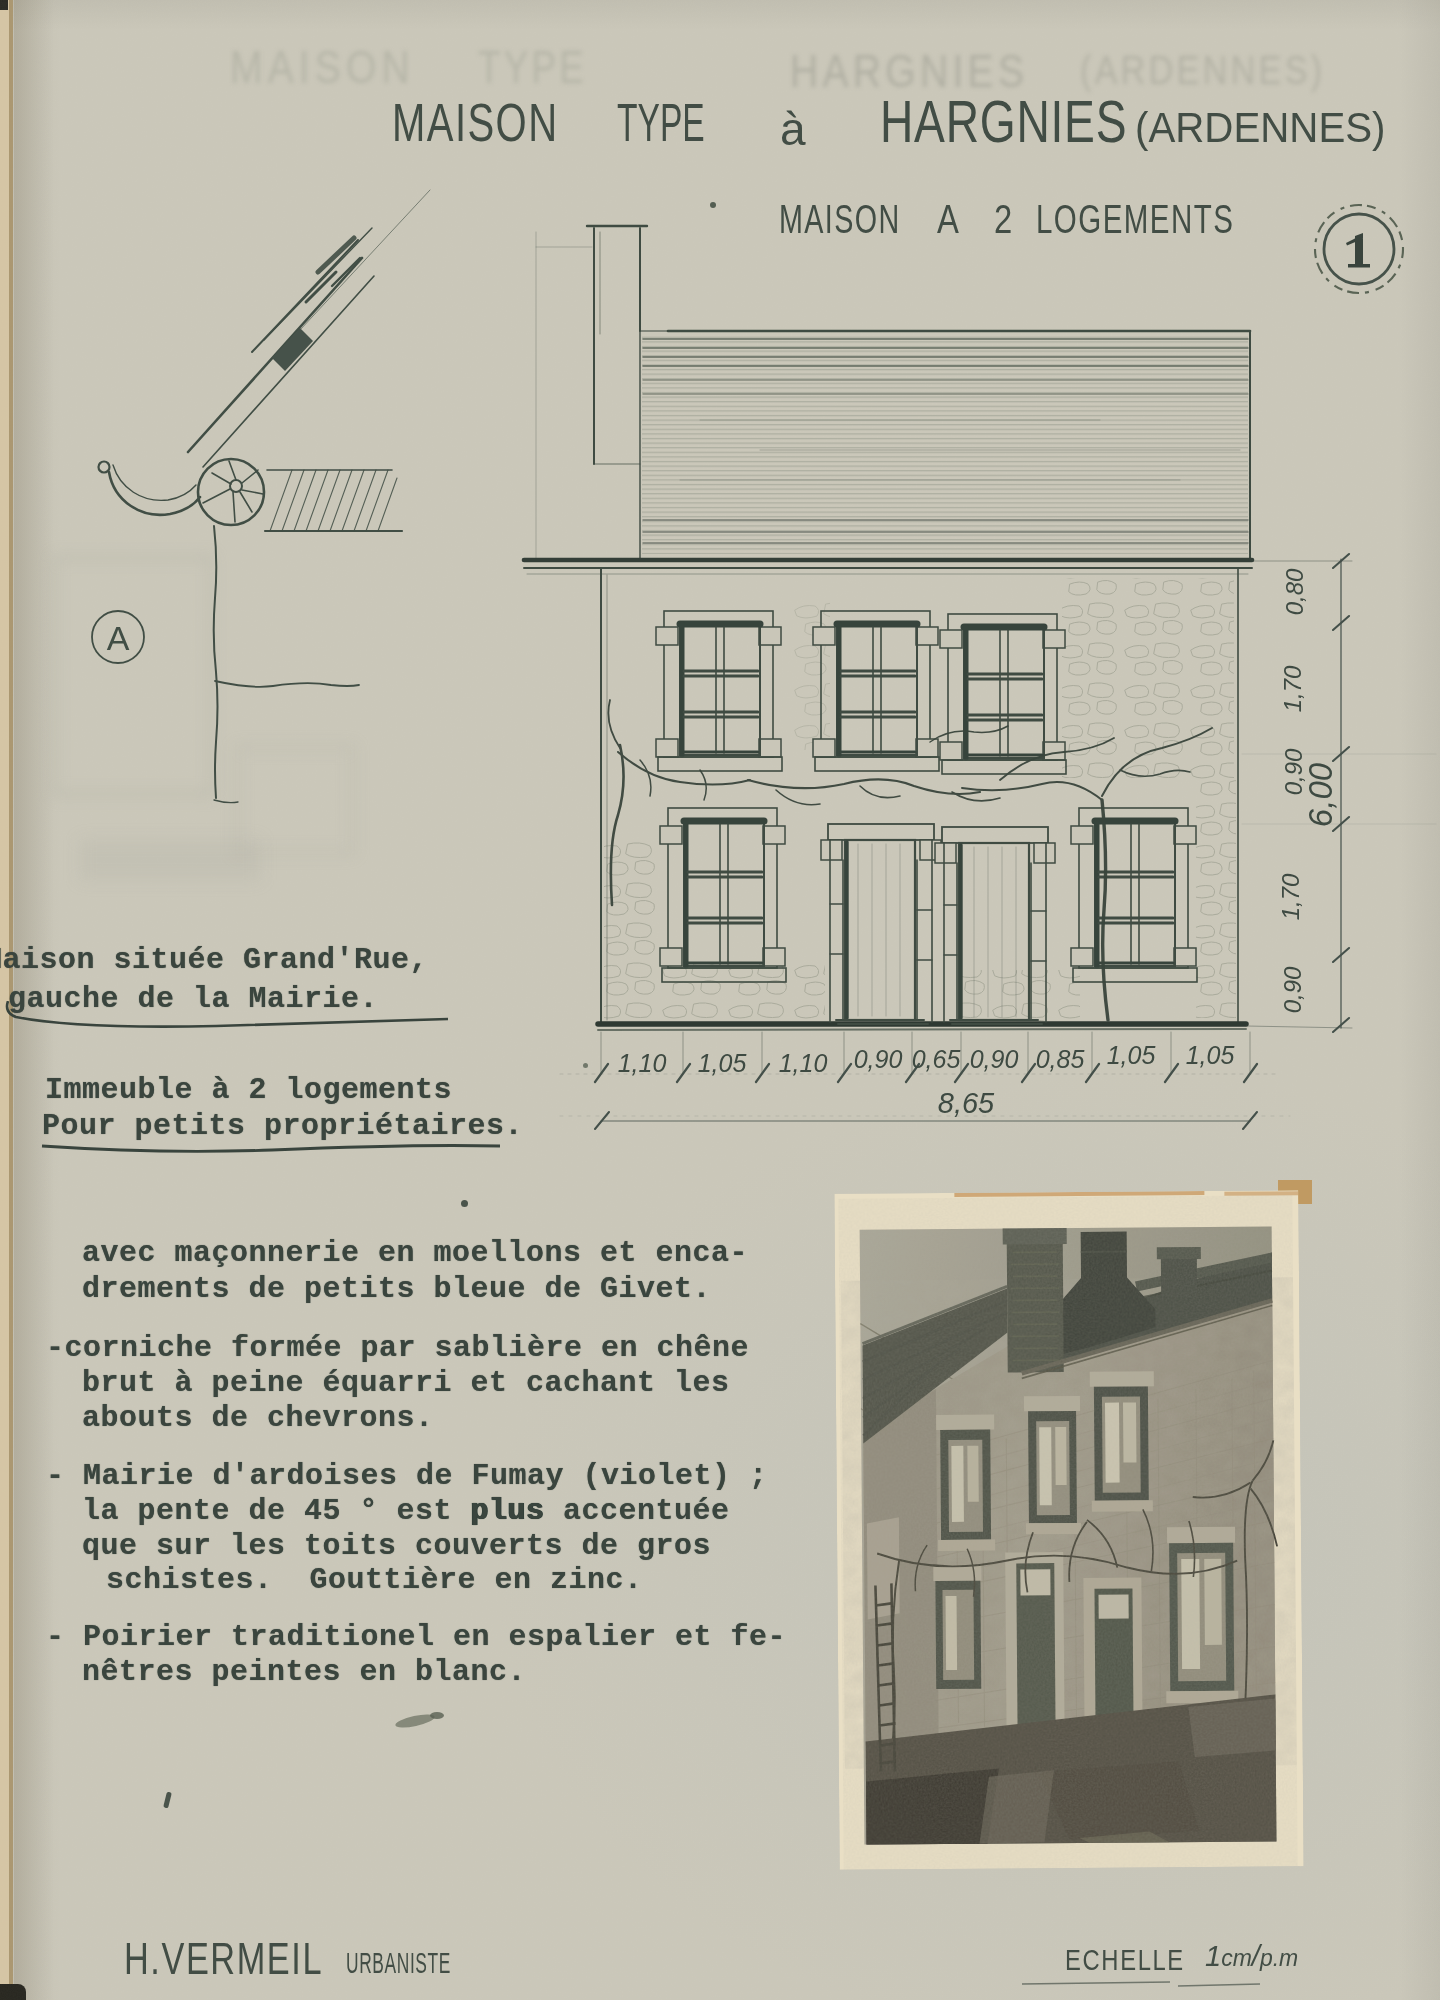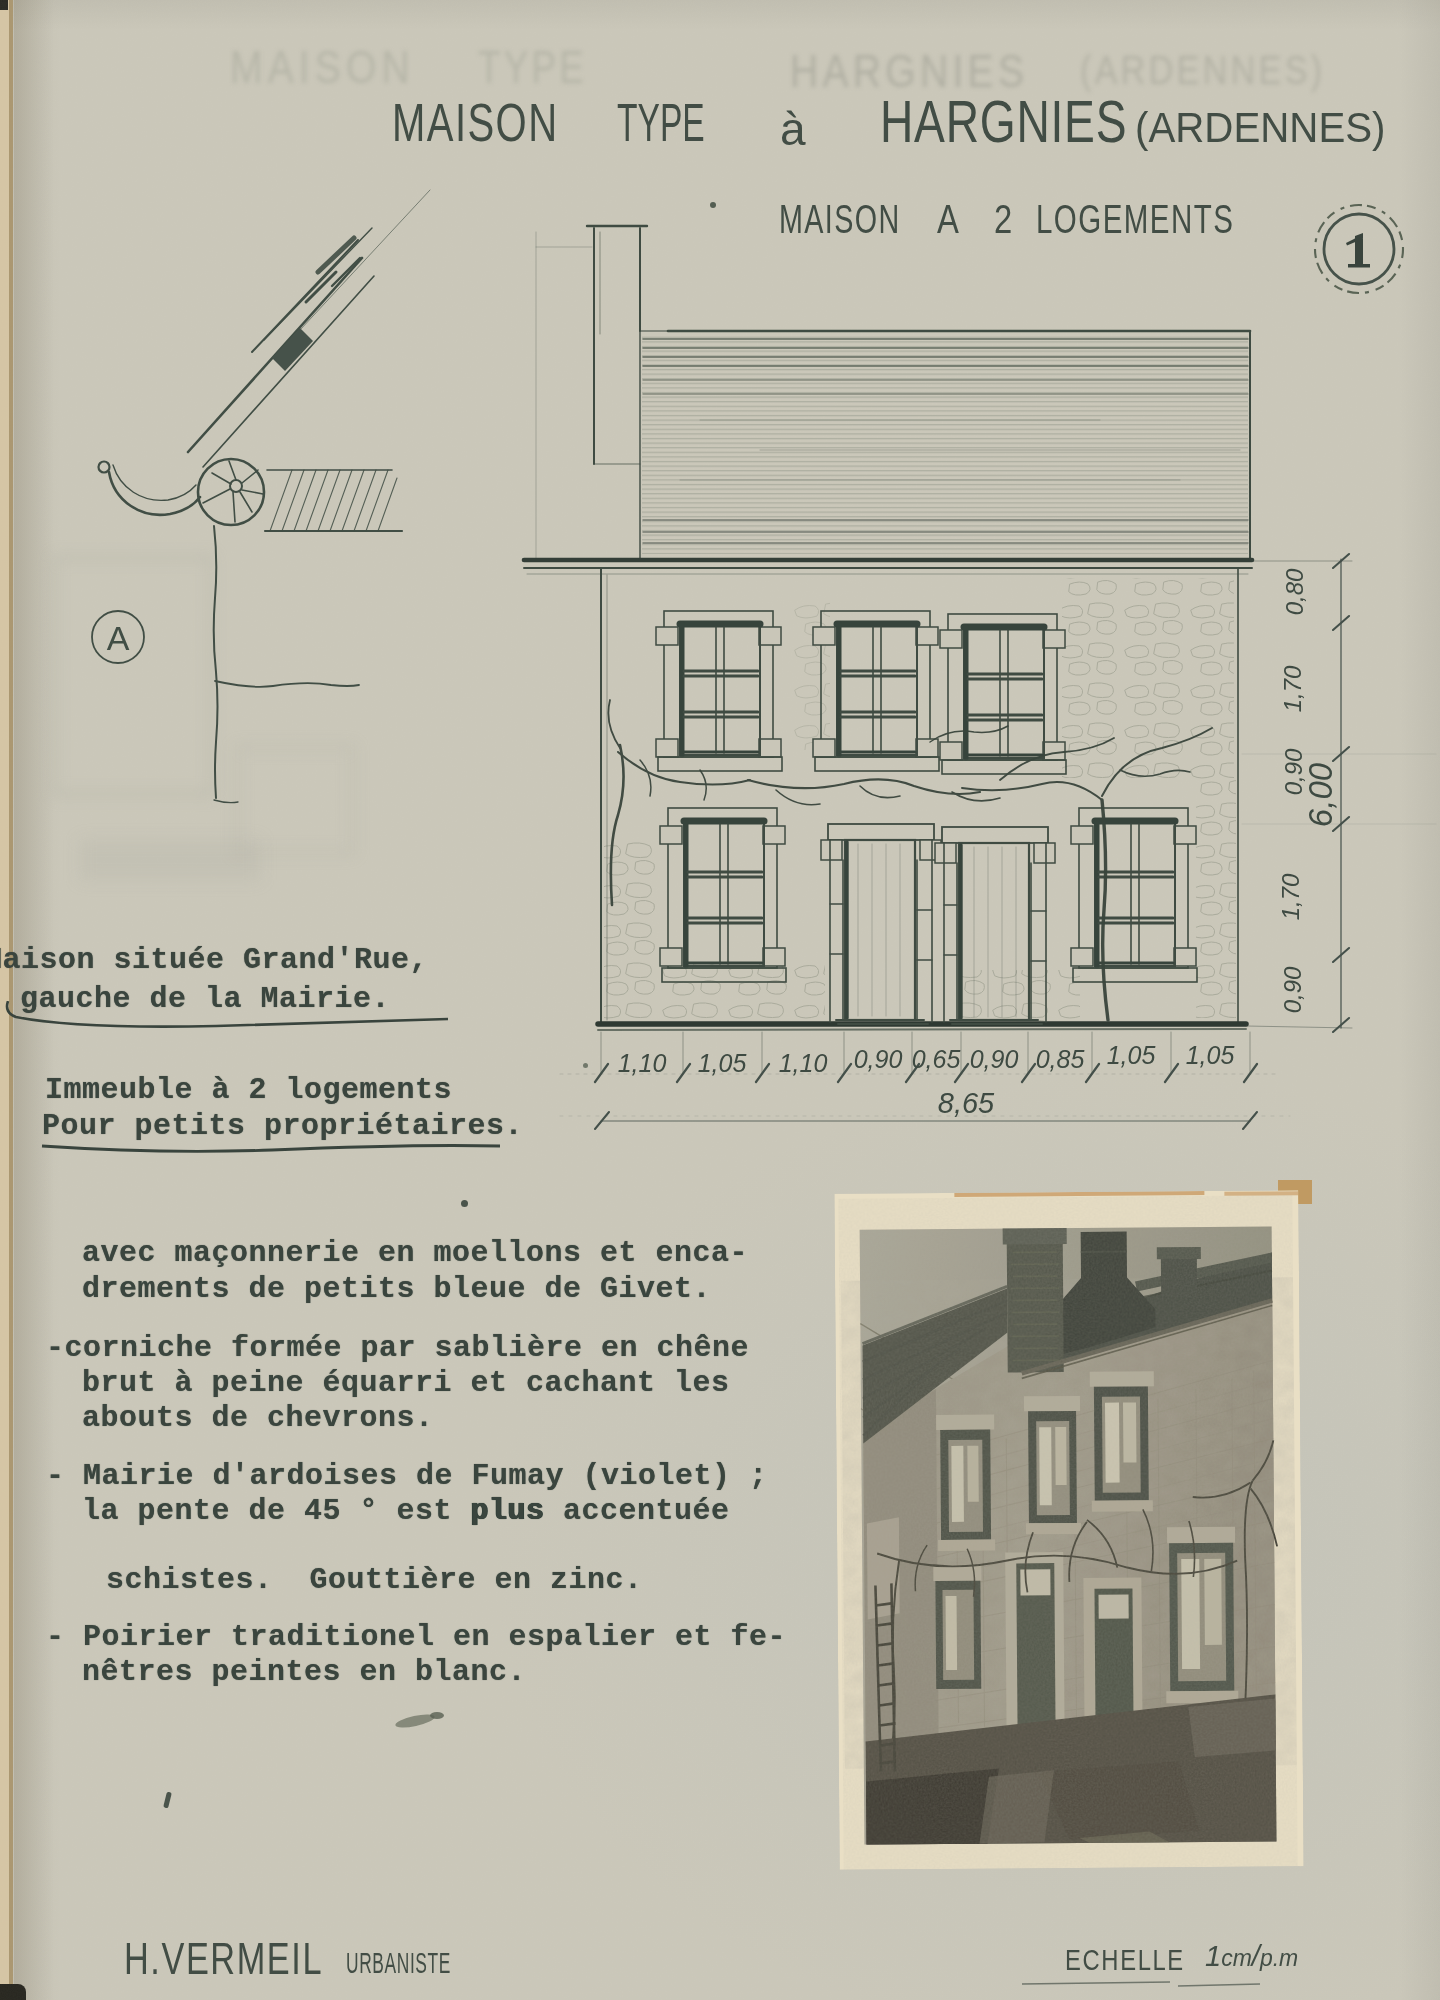--- a/index.html
+++ b/index.html
@@ -288,21 +288,21 @@
   <text x="1303" y="0" transform="translate(0,592) rotate(-90,1303,0)">0,80</text>
   <text x="1301" y="0" transform="translate(0,689) rotate(-90,1301,0)">1,70</text>
   <text x="1302" y="0" transform="translate(0,772) rotate(-90,1302,0)">0,90</text>
   <text x="1299" y="0" transform="translate(0,897) rotate(-90,1299,0)">1,70</text>
   <text x="1301" y="0" transform="translate(0,990) rotate(-90,1301,0)">0,90</text>
   <text x="1332" y="0" font-size="33" transform="translate(0,795) rotate(-90,1332,0)">6,00</text>
 </g>
 </svg>
 
 <div class="abs tw" style="left:-16px;top:942px;">Maison située Grand'Rue,</div>
-<div class="abs tw" style="left:20px;top:981px;">gauche de la Mairie.</div>
+<div class="abs tw" style="left:8px;top:981px;">gauche de la Mairie.</div>
 
 <svg class="abs" style="left:0;top:1001px;" width="480" height="40" viewBox="0 0 480 40">
   <path d="M8,0 q-4,12 8,16 q60,12 200,9 q140,-4 232,-7" stroke="#39443d" stroke-width="2.6" fill="none"></path>
 </svg>
 
 <div class="abs tw" style="left:45px;top:1072px;">Immeuble à 2 logements</div>
 <div class="abs tw" style="left:42px;top:1108px;">Pour petits propriétaires.</div>
 
 <svg class="abs" style="left:40px;top:1140px;" width="480" height="20" viewBox="0 0 480 20">
   <path d="M2,6 q120,8 230,4 q140,-6 228,-4" stroke="#39443d" stroke-width="2.8" fill="none"></path>
@@ -310,20 +310,21 @@
 
 <div class="abs tw" style="left:82px;top:1235px;text-align:right;">avec maçonnerie en moellons et enca-</div>
 <div class="abs tw" style="left:82px;top:1271px;">drements de petits bleue de Givet.</div>
 
 <div class="abs tw" style="left:46px;top:1330px;">-corniche formée par sablière en chêne</div>
 <div class="abs tw" style="left:82px;top:1365px;">brut à peine équarri et cachant les</div>
 <div class="abs tw" style="left:82px;top:1400px;">abouts de chevrons.</div>
 
 <div class="abs tw" style="left:46px;top:1458px;">- Mairie d'ardoises de Fumay (violet) ;</div>
 <div class="abs tw" style="left:82px;top:1493px;">la pente de 45 ° est <b style="text-shadow:0 0 1px #32403a,0.8px 0 0 #32403a,-0.8px 0 0 #32403a;margin-top:36px;">plus</b> accentuée</div>
+<div class="abs tw" style="left:82px;top:1528px;">que sur les toits couverts de gros</div>
 <div class="abs tw" style="left:82px;top:1562px;margin-left:24px;">schistes.  Gouttière en zinc.</div>
 
 <div class="abs tw" style="left:46px;top:1619px;">- Poirier traditionel en espalier et fe-</div>
 <div class="abs tw" style="left:82px;top:1654px;">nêtres peintes en blanc.</div>
 
 <div class="abs" style="left:395px;top:1716px;width:40px;height:10px;background:#6a6f60;border-radius:50%;transform:rotate(-12deg);opacity:0.7;"></div>
 <div class="abs" style="left:430px;top:1712px;width:14px;height:7px;background:#596052;border-radius:50%;opacity:0.8;"></div>
 <div class="abs" style="left:165px;top:1792px;width:5px;height:16px;background:#4a544b;border-radius:2px;transform:rotate(14deg);"></div>
 <div class="abs" style="left:710px;top:202px;width:6px;height:6px;background:#545e52;border-radius:50%;"></div>
 <div class="abs" style="left:461px;top:1200px;width:7px;height:7px;background:#4a544b;border-radius:50%;"></div>

